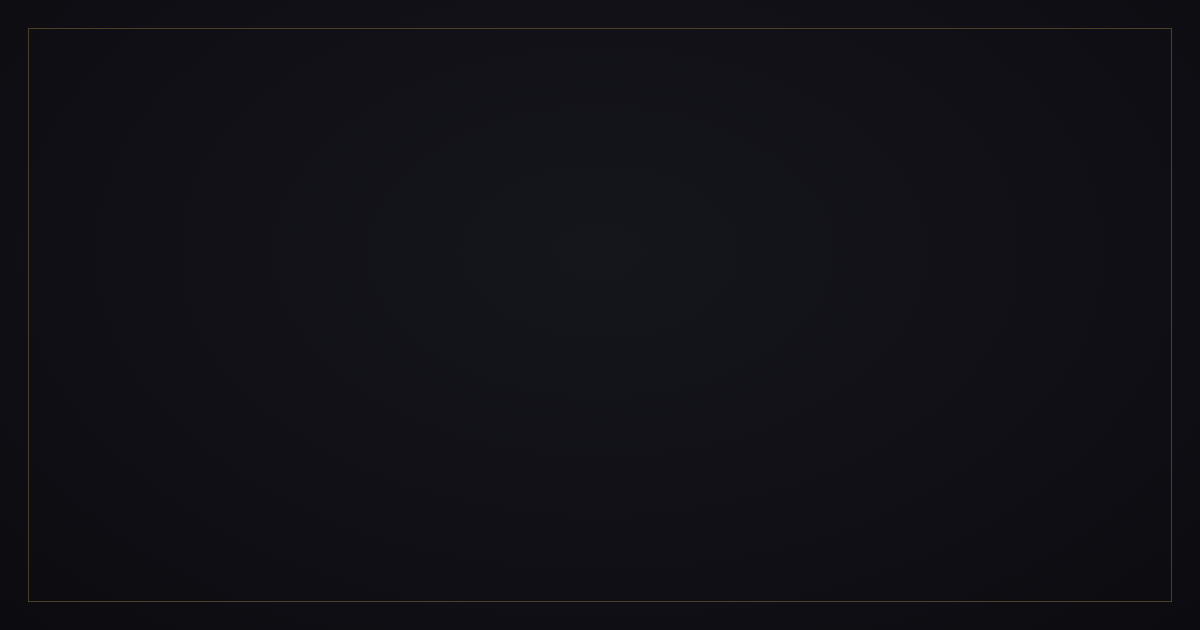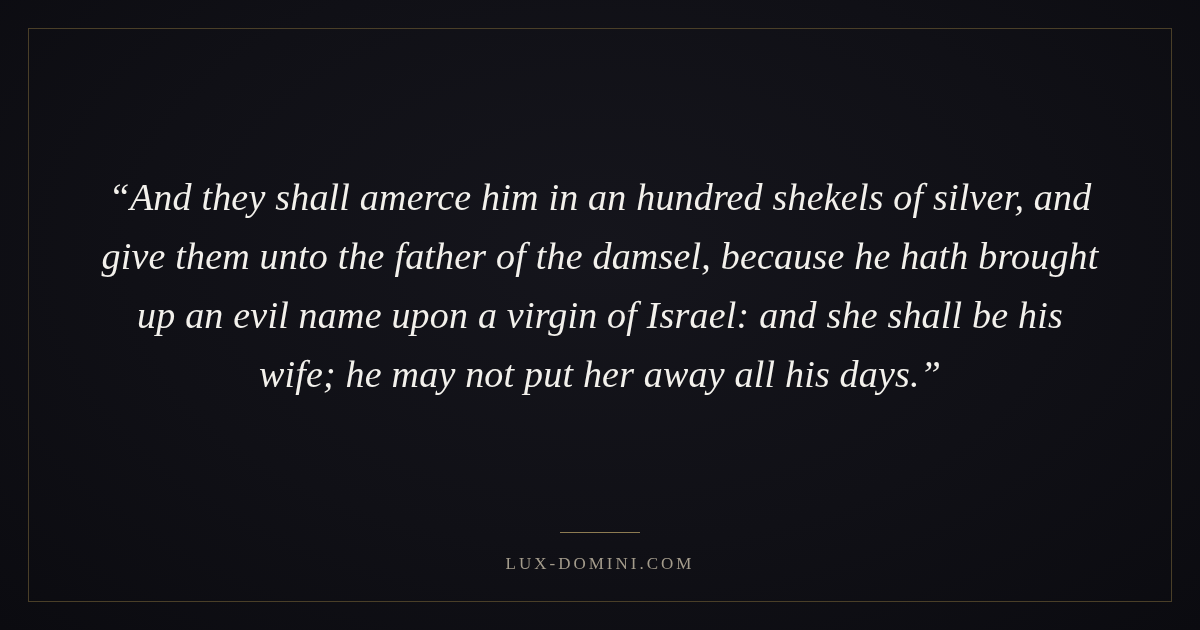--- a/index.html
+++ b/index.html
@@ -87,21 +87,14 @@
     line-height: 1;
   }
 </style>
 </head>
 <body>
 
 <div class="card">
   <div class="frame"></div>
 
 
-  <div class="verse-wrap">
-    <div class="verse">“And they shall amerce him in an hundred shekels of silver, and give them unto the father of the damsel, because he hath brought up an evil name upon a virgin of Israel: and she shall be his wife; he may not put her away all his days.”</div>
-  </div>
 
-  <div class="footer">
-    <div class="divider"></div>
-    <div class="site">lux-domini.com</div>
-  </div>
 </div>
 
 </body></html>

